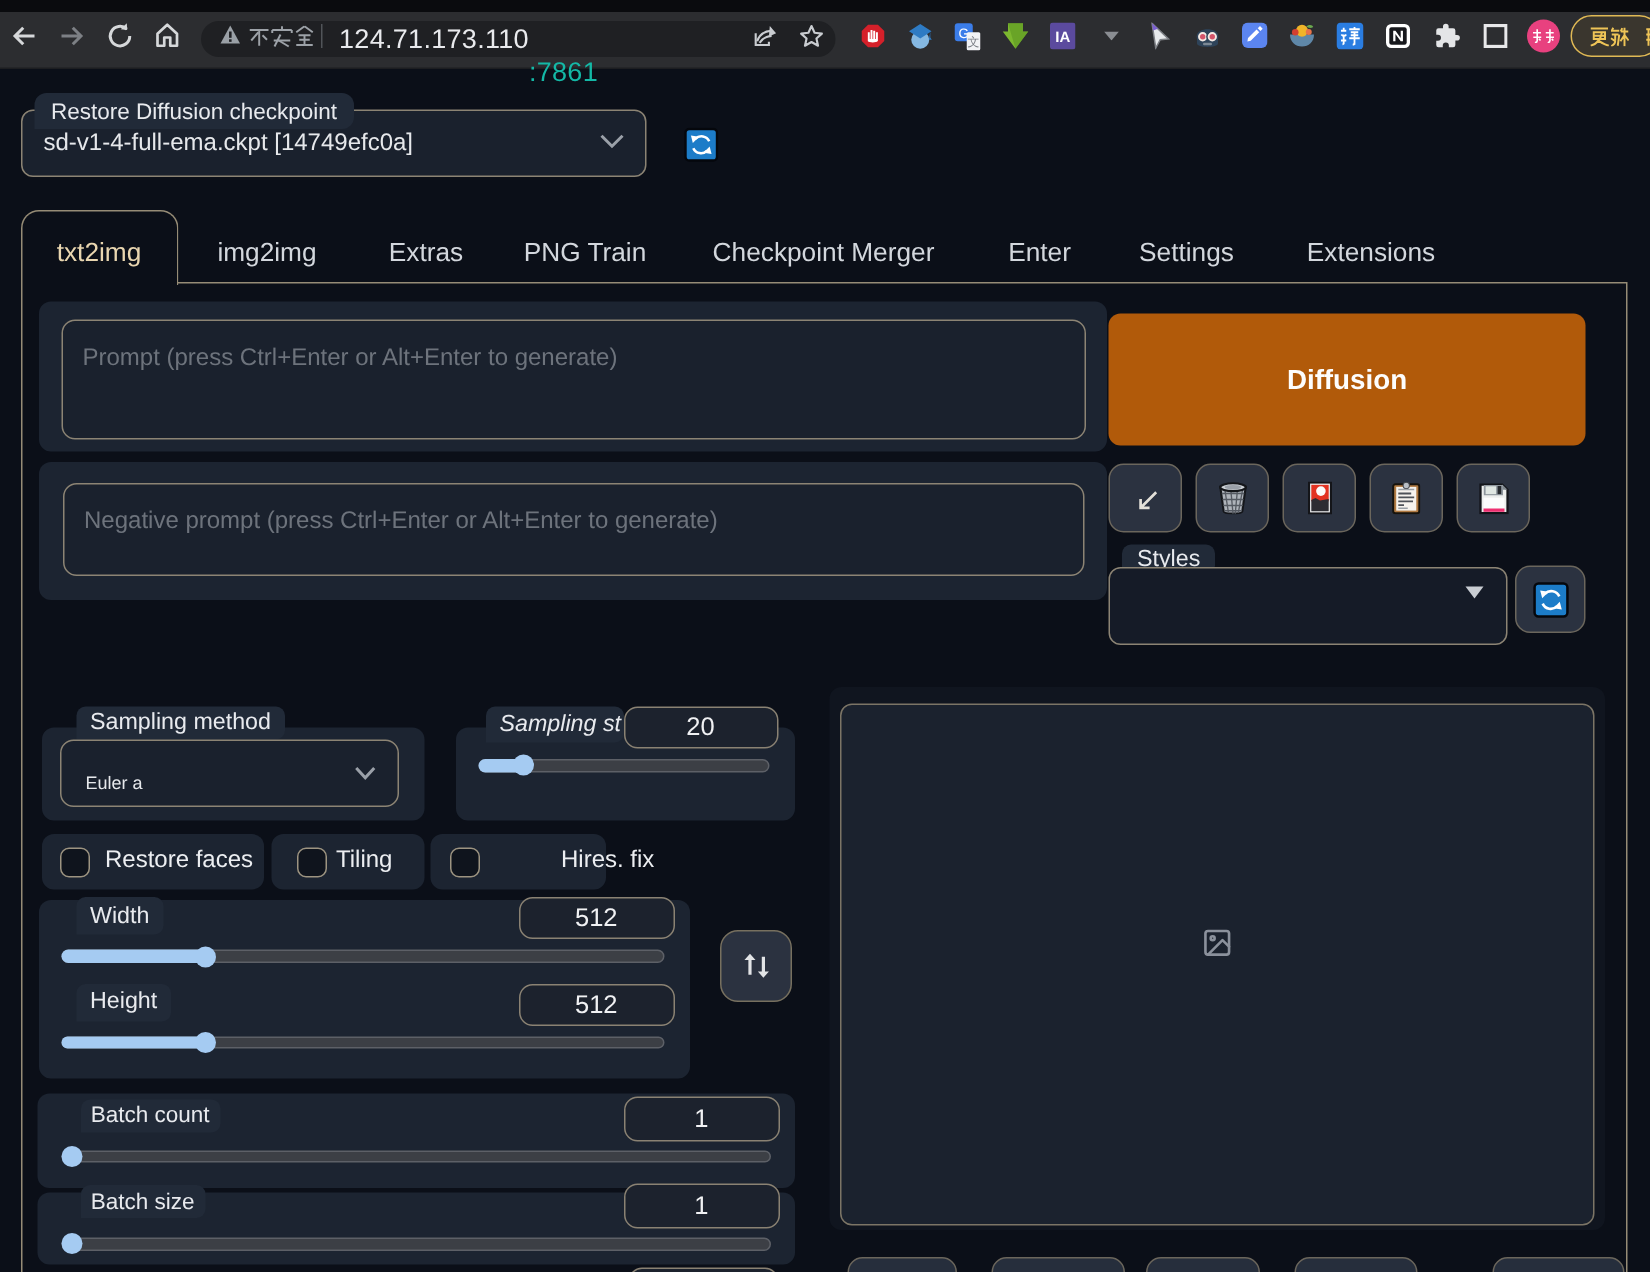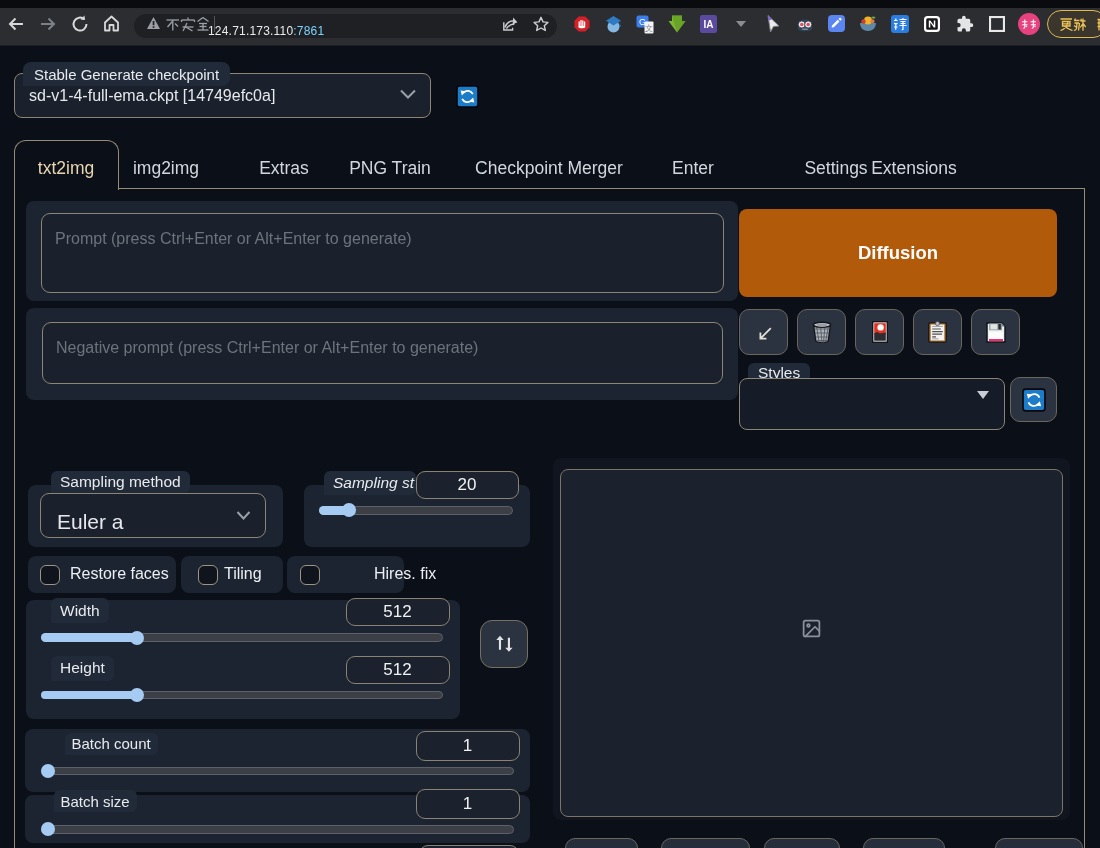--- a/index.html
+++ b/index.html
@@ -59,21 +59,21 @@
       <path d="M16.5 10 H27.5"></path>
     <path d="M37 0.5 L31.5 4.5"></path>
       <path d="M37 0.5 L42.5 4.5"></path>
       <path d="M33 6.5 H41"></path>
       <path d="M33.5 9.5 H40.5"></path>
       <path d="M31.5 13 H42.5"></path>
       <path d="M37 6.5 V13"></path>
   </g>
 </svg>
 <div class="abs" style="left:214px;top:16px;width:1px;height:16px;background:#515459;"></div>
-<div class="abs" style="left:208px;top:14px;height:24px;display:flex;align-items:flex-end;font-size:12px;color:#e9eaed;letter-spacing:0.2px;">124.71.173.110<span style="color:#7dd3fc;margin-top:44px;">:7861</span></div>
+<div class="abs" style="left:226px;top:14px;height:24px;display:flex;align-items:center;font-size:18px;color:#e9eaed;letter-spacing:0.2px;">124.71.173.110<span style="color:#14b8a6;margin-top:44px;">:7861</span></div>
 <svg class="abs" style="left:502px;top:16px;" width="16" height="15" viewBox="0 0 16 15">
     <g stroke="#c9ccd0" stroke-width="1.4" fill="none">
       <path d="M1.8 6.2 V14 H10.6 V11.8"></path>
       <path d="M2.8 11.5 C4.2 7.2 7.8 4.8 12.2 4.6"></path>
       <path d="M4.4 12.6 C6.2 9.8 9 8.2 12.4 8"></path>
     </g>
     <path d="M11.2 1.4 L15.4 6.2 L10.6 8.4 Z" fill="#c9ccd0"></path>
   </svg>
 <svg class="abs" style="left:533px;top:16px;" width="16" height="16" viewBox="0 0 18 18">
     <path d="M9 1.5 L11.3 6.6 L16.8 7.2 L12.7 10.9 L13.9 16.3 L9 13.5 L4.1 16.3 L5.3 10.9 L1.2 7.2 L6.7 6.6 Z" stroke="#c9ccd0" stroke-width="1.6" fill="none" stroke-linejoin="round"></path>
@@ -161,44 +161,44 @@
     <path d="M15.5 0.5 L14.5 2.5 M14 2.5 H19.5 M14.5 5 H19 M16.8 5 V9 M14 7.5 L16.8 9.5 M16.8 9.2 C16.8 11 16 12 14.2 12.7 M19.5 5 L18.5 12.5 M21.5 0.8 L20.5 3 M20.5 3 H25.5 M23 0.5 V3 M23 3 V12.8 M22.9 5.5 L20.3 9.5 M23.1 5.5 L25.7 9"></path>
   </g>
 </svg>
 <svg class="abs" style="left:1096.5px;top:17.5px;" width="4" height="13" viewBox="0 0 4 13">
     <g stroke="#eec457" stroke-width="1.3" fill="none">
       <path d="M0.5 1.5 H4 M0.5 5 H4 M0.5 8.5 H4 M2 1.5 V12.5"></path>
     </g>
   </svg>
 
 <div class="abs" style="left:14px;top:73px;width:417px;height:45px;background:#1a212d;border:1px solid #8c8474;border-radius:8px;"></div>
-<div class="chip" style="left:23px;top:62px;height:24px;border-radius:8px 8px 8px 0;font-size:15px;padding:0 11px;">Stable Generate checkpoint</div>
+<div class="chip" style="left:23px;top:62px;height:24px;border-radius:8px 8px 8px 0;font-size:15px;padding:0 11px;">Restore Diffusion checkpoint</div>
 <div class="abs" style="left:29px;top:73px;height:45px;display:flex;align-items:center;color:#e6e8eb;font-size:16px;text-align:center;">sd-v1-4-full-ema.ckpt [14749efc0a]</div>
 <svg class="abs" style="left:399px;top:89px;" width="18" height="11" viewBox="0 0 18 11">
     <path d="M2 1.5 L9 8.5 L16 1.5" stroke="#9aa0a8" stroke-width="2" fill="none"></path>
   </svg>
 <svg class="abs" style="left:456px;top:85px;" width="23" height="23" viewBox="0 0 23 23">
     <rect x="1" y="1" width="21" height="21" rx="2.5" fill="#1c7cc8" stroke="#05070c" stroke-width="1.6"></rect>
     <g stroke="#fff" stroke-width="1.7" fill="none">
       <path d="M16.8 9.2 A5.6 5.6 0 0 0 7.6 7.6"></path>
       <path d="M6.2 13.8 A5.6 5.6 0 0 0 15.4 15.4"></path>
     </g>
     <path d="M4.6 5.4 L10.0 6.2 L5.9 10.4 Z" fill="#fff"></path>
     <path d="M18.4 17.6 L13.0 16.8 L17.1 12.6 Z" fill="#fff"></path>
   </svg>
 
 <div class="abs" style="left:14px;top:188px;width:1071px;height:680px;border:1.4px solid #968c76;"></div>
 <div class="abs" style="left:14px;top:140px;width:105px;height:49.8px;background:#0b0f18;border:1.4px solid #968c76;border-bottom:none;border-radius:12px 12px 0 0;"></div>
 <div class="tabtxt" style="left:66px;color:#e9d6b0;">txt2img</div>
-<div class="tabtxt" style="left:166px;">img2img</div>
+<div class="tabtxt" style="left:178px;">img2img</div>
 <div class="tabtxt" style="left:284px;">Extras</div>
 <div class="tabtxt" style="left:390px;">PNG Train</div>
 <div class="tabtxt" style="left:549px;">Checkpoint Merger</div>
 <div class="tabtxt" style="left:693px;">Enter</div>
-<div class="tabtxt" style="left:791px;margin-left:45px;">Settings</div>
+<div class="tabtxt" style="left:791px;">Settings</div>
 <div class="tabtxt" style="left:914px;">Extensions</div>
 
 <div class="panel" style="left:26px;top:201px;width:712px;height:100px;"></div>
 <div class="inputbox" style="left:41px;top:213px;width:683px;height:80px;"></div>
 <div class="abs" style="left:55px;top:230px;color:#6d737c;font-size:16px;">Prompt (press Ctrl+Enter or Alt+Enter to generate)</div>
 
 <div class="panel" style="left:26px;top:308px;width:712px;height:92px;"></div>
 <div class="inputbox" style="left:42px;top:322px;width:681px;height:62px;"></div>
 <div class="abs" style="left:56px;top:339px;color:#6d737c;font-size:16px;">Negative prompt (press Ctrl+Enter or Alt+Enter to generate)</div>
 
@@ -266,21 +266,21 @@
         <path d="M6.2 13.8 A5.6 5.6 0 0 0 15.4 15.4"></path>
       </g>
       <path d="M4.6 5.4 L10.0 6.2 L5.9 10.4 Z" fill="#fff"></path>
       <path d="M18.4 17.6 L13.0 16.8 L17.1 12.6 Z" fill="#fff"></path>
     </svg>
 </div>
 
 <div class="panel" style="left:28px;top:485px;width:255px;height:62px;"></div>
 <div class="chip" style="left:51px;top:470.5px;height:22.5px;">Sampling method</div>
 <div class="inputbox" style="left:40px;top:493px;width:226px;height:45px;"></div>
-<div class="abs" style="left:57px;top:493px;height:57px;display:flex;align-items:center;color:#e6e8eb;font-size:21px;">Euler a</div>
+<div class="abs" style="left:57px;top:493px;height:57px;display:flex;align-items:center;color:#e6e8eb;font-size:12px;">Euler a</div>
 <svg class="abs" style="left:236px;top:511px;" width="15" height="9" viewBox="0 0 15 9">
     <path d="M1.5 1 L7.5 7.5 L13.5 1" stroke="#9aa0a8" stroke-width="2" fill="none"></path>
   </svg>
 
 <div class="panel" style="left:304px;top:485px;width:226px;height:62px;"></div>
 <div class="chip" style="left:324px;top:470.5px;height:24px;max-width:92px;overflow:hidden;white-space:nowrap;font-style:italic;">Sampling st</div>
 <div class="numbox" style="left:415.5px;top:470.5px;width:103px;height:28px;">20</div>
 <div class="track" style="left:319px;top:505.5px;width:194px;height:9px;"></div>
 <div class="fill" style="left:319px;top:505.5px;width:34px;height:9px;"></div>
 <div class="knob" style="left:341.5px;top:503px;"></div>
@@ -309,21 +309,21 @@
 <div class="btnsm" style="left:480px;top:620px;width:47.5px;height:47.5px;border-color:#77705f;border-radius:12px;">
   <svg width="20" height="17" viewBox="0 0 20 17">
       <g fill="#e2e4e6">
         <path d="M6 17 V5 H2.8 L7.3 0 L11.8 5 H8.6 V17 Z" transform="scale(0.82) translate(0,1)"></path>
         <path d="M14 0 V12 H17.2 L12.7 17 L8.2 12 H11.4 V0 Z" transform="scale(0.82) translate(5.5,3.5)"></path>
       </g>
     </svg>
 </div>
 
 <div class="panel" style="left:24.5px;top:729px;width:505px;height:62.5px;"></div>
-<div class="chip" style="left:53.5px;top:732.5px;height:22px;font-size:15px;padding:0 7px;margin-left:11px;">Batch count</div>
+<div class="chip" style="left:53.5px;top:732.5px;height:22px;font-size:15px;padding:0 7px;">Batch count</div>
 <div class="numbox" style="left:415.5px;top:731px;width:104px;height:30px;">1</div>
 <div class="track" style="left:41px;top:766.5px;width:473px;height:8.5px;"></div>
 <div class="knob" style="left:40.7px;top:763.8px;"></div>
 
 <div class="panel" style="left:24.5px;top:794.5px;width:505px;height:48px;"></div>
 <div class="chip" style="left:53.5px;top:790px;height:22px;font-size:15px;padding:0 7px;">Batch size</div>
 <div class="numbox" style="left:415.5px;top:789px;width:104px;height:30px;">1</div>
 <div class="track" style="left:41px;top:825px;width:473px;height:8.5px;"></div>
 <div class="knob" style="left:40.7px;top:822.3px;"></div>
 <div class="numbox" style="left:419px;top:845px;width:100px;height:10px;border-radius:9px 9px 0 0;"></div>

